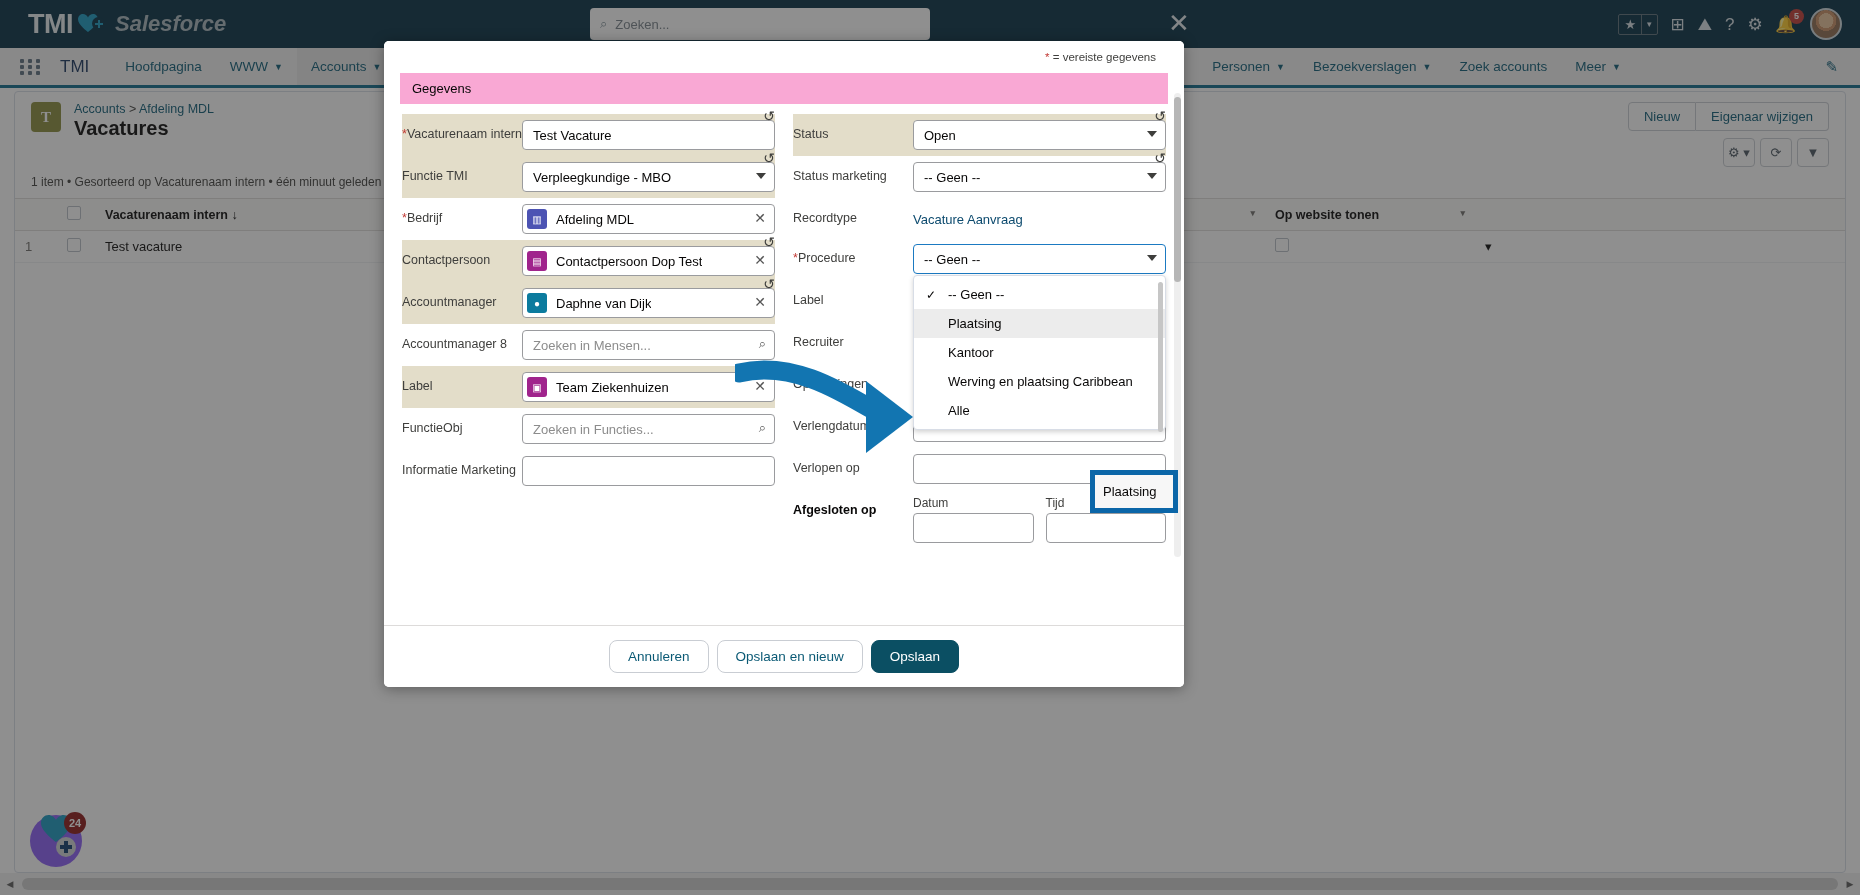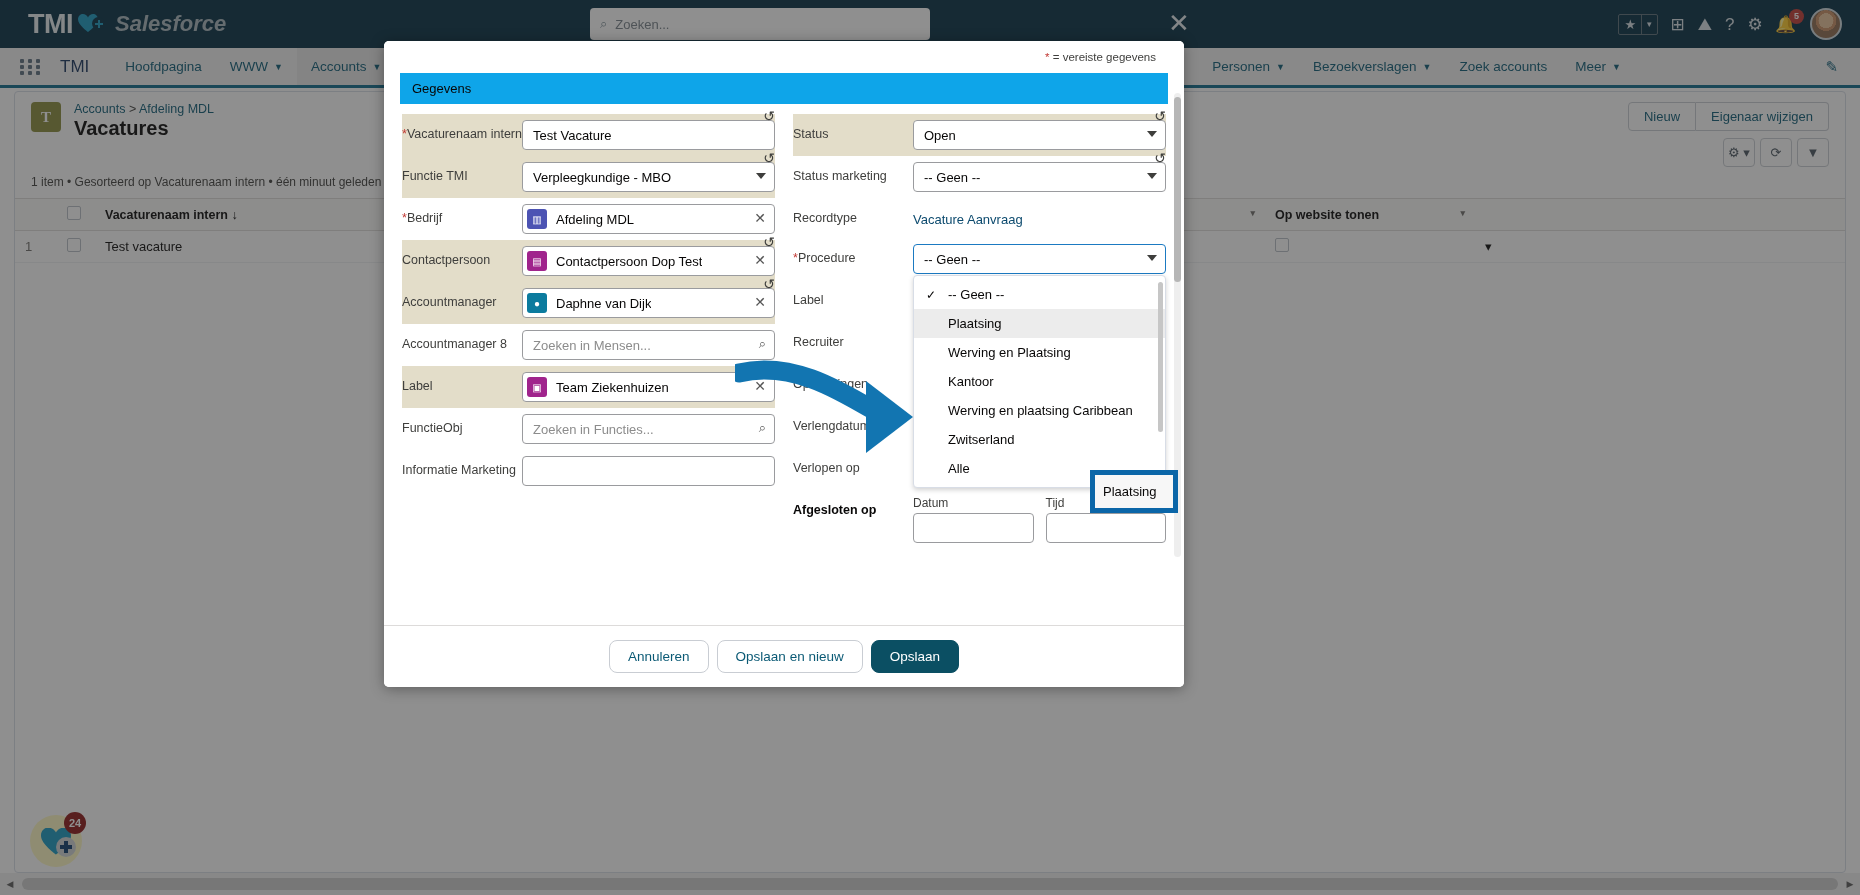--- a/index.html
+++ b/index.html
@@ -127,22 +127,22 @@
   .lc-table td {
     border-bottom: 1px solid #eef1f3; font-size: 13px; padding: 7px 10px; color: #080707;
   }
   .cell-link { color: #0b5a75; }
   .cbx { width: 14px; height: 14px; border: 1px solid #b9bfc6; border-radius: 2px; background: #fff; display: inline-block; }
   .th-chev { float: right; font-size: 9px; color: #706e6b; }
 
   
   .chat-widget { position: absolute; left: 30px; bottom: 28px; width: 52px; height: 52px; }
   .chat-circle {
-    width: 52px; height: 52px; border-radius: 50%; background: #fef9c3;
-    display: flex; align-items: center; justify-content: center; position: relative;
+    width: 52px; height: 52px; border-radius: 50%; background: #8b5cf6;
+    display: flex; align-items: flex-start; justify-content: center; position: relative;
   }
   .chat-heart {
     width: 30px; height: 27px; background: #1798c1;
     clip-path: path("M15 27 C15 27 0 16.5 0 8.2 C0 3 3.6 0 7.5 0 C10.5 0 13.8 2.4 15 5.1 C16.2 2.4 19.5 0 22.5 0 C26.4 0 30 3 30 8.2 C30 16.5 15 27 15 27 Z");
   }
   .chat-plus {
     position: absolute; right: 6px; bottom: 10px; width: 20px; height: 20px;
     border-radius: 50%; background: #cfd3d6; display: flex; align-items: center; justify-content: center;
   }
   .chat-plus::before, .chat-plus::after { content: ""; position: absolute; background: #0b3a6b; }
@@ -170,21 +170,21 @@
   }
   .modal-head {
     height: 51px; border-bottom: 1px solid #dddbda;
     display: flex; align-items: center; justify-content: center;
   }
   .modal-title { font-size: 19px; color: #080707; font-weight: 400; }
   .modal-body { flex: 1; overflow: hidden; position: relative; background: #fff; }
   .req-note { text-align: right; font-size: 11.5px; color: #3e3e3c; padding: 10px 28px 0 0; }
   .req-note .star { color: #c23934; }
   .section-head {
-    margin: 10px 16px 0 16px; background: #0ea5e9; padding: 8px 12px;
+    margin: 10px 16px 0 16px; background: #f9a8d4; padding: 8px 12px;
     font-size: 13px; color: #080707;
   }
   .form-grid { display: flex; padding: 10px 18px 0 18px; gap: 18px; }
   .col { flex: 1; }
   .row { display: flex; align-items: flex-start; padding: 6px 0; position: relative; min-height: 40px; }
   .row.hl { background: #e3ddc9; }
   .fld-label {
     width: 120px; flex: 0 0 120px; font-size: 12.5px; color: #3e3e3c; padding-top: 7px; line-height: 1.25;
   }
   .fld-label .star { color: #c23934; }
@@ -595,36 +595,28 @@
                 <div class="dd-item">
                   <span class="chk">✓</span>
                   <span>-- Geen --</span>
                 </div>
                 <div class="dd-item hovered">
                   <span class="chk"></span>
                   <span>Plaatsing</span>
                 </div>
                 <div class="dd-item">
                   <span class="chk"></span>
-                  <span>Werving en Plaatsing</span>
-                </div>
-                <div class="dd-item">
-                  <span class="chk"></span>
                   <span>Kantoor</span>
                 </div>
                 <div class="dd-item">
                   <span class="chk"></span>
                   <span>Werving en plaatsing Caribbean</span>
                 </div>
                 <div class="dd-item">
                   <span class="chk"></span>
-                  <span>Zwitserland</span>
-                </div>
-                <div class="dd-item">
-                  <span class="chk"></span>
                   <span>Alle</span>
                 </div>
                 <div class="dd-scrollbar"></div>
               </div>
             </div>
           </div>
 
           <div class="row">
             <div class="fld-label">Label</div>
             <div class="fld-ctrl">

